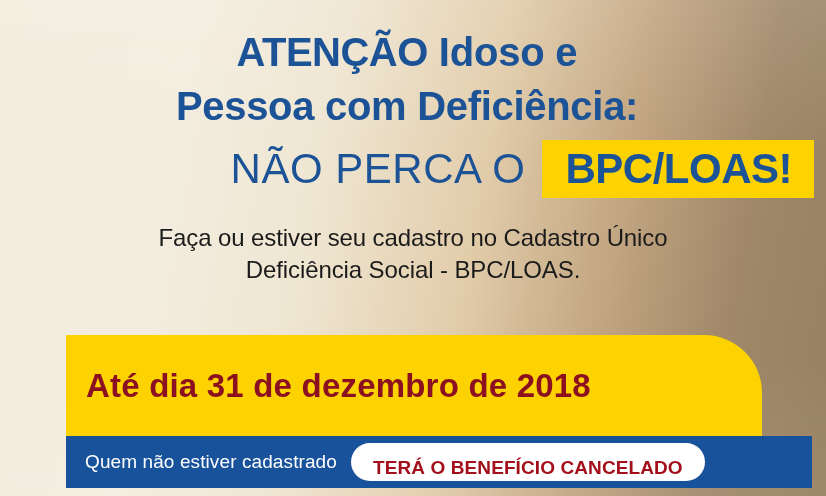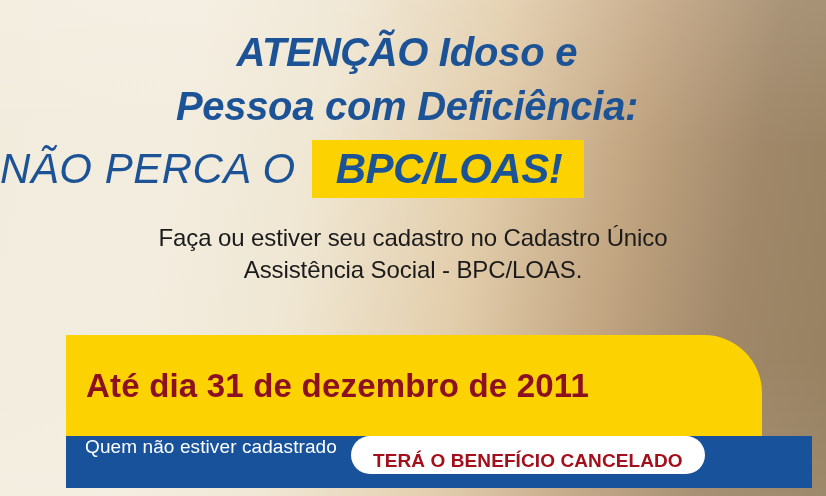--- a/index.html
+++ b/index.html
@@ -43,21 +43,20 @@
   }
 
   
   .headline {
     position: absolute;
     left: 0;
     right: 12px;
     text-align: center;
     z-index: 3;
     white-space: nowrap;
-    font-style: italic;
   }
 
   #line1 {
     top: 28px;
     font-size: 40px;
     line-height: 48px;
     color: #1c5296;
     letter-spacing: -0.2px;
   }
   #line1 .strong {
@@ -76,21 +75,21 @@
     font-weight: 700;
     letter-spacing: -0.3px;
   }
 
   
   #line3 {
     top: 138px;
     height: 62px;
     display: flex;
     align-items: center;
-    justify-content: flex-start;
+    justify-content: flex-end;
   }
   #line3 .light {
     font-size: 42px;
     line-height: 60px;
     font-weight: 300;
     color: #1c5296;
     letter-spacing: 0.5px;
     padding-right: 16px;
   }
   #line3 .hl {
@@ -147,21 +146,21 @@
   
   #footer-band {
     position: absolute;
     left: 66px;
     top: 436px;
     width: 746px;
     height: 52px;
     background: #17529b;
     z-index: 4;
     display: flex;
-    align-items: flex-start;
+    align-items: center;
   }
   #footer-note {
     color: #ffffff;
     font-size: 19px;
     line-height: 22px;
     font-weight: 500;
     letter-spacing: 0.1px;
     padding-left: 19px;
     white-space: nowrap;
   }
@@ -194,25 +193,25 @@
 
   <div class="headline" id="line2">Pessoa com Deficiência:</div>
 
   <div class="headline" id="line3">
       <span class="light">NÃO PERCA O</span>
       <span class="hl">BPC/LOAS!</span>
     </div>
 
   <div id="body-text">
     <span class="bl">Faça ou estiver seu cadastro no Cadastro Único</span>
-    <span class="bl">Assistência Social - BPC/LOAS.</span>
+    <span class="bl">Deficiência Social - BPC/LOAS.</span>
   </div>
 
   <div id="deadline-panel">
-    <span id="deadline-text">Até dia 31 de dezembro de 2011</span>
+    <span id="deadline-text">Até dia 31 de dezembro de 2018</span>
   </div>
 
   <div id="footer-band">
     <span id="footer-note">Quem não estiver cadastrado</span>
     <span id="cancel-pill">
       <span id="cancel-pill-text">TERÁ O BENEFÍCIO CANCELADO</span>
     </span>
   </div>
 
 </div>

